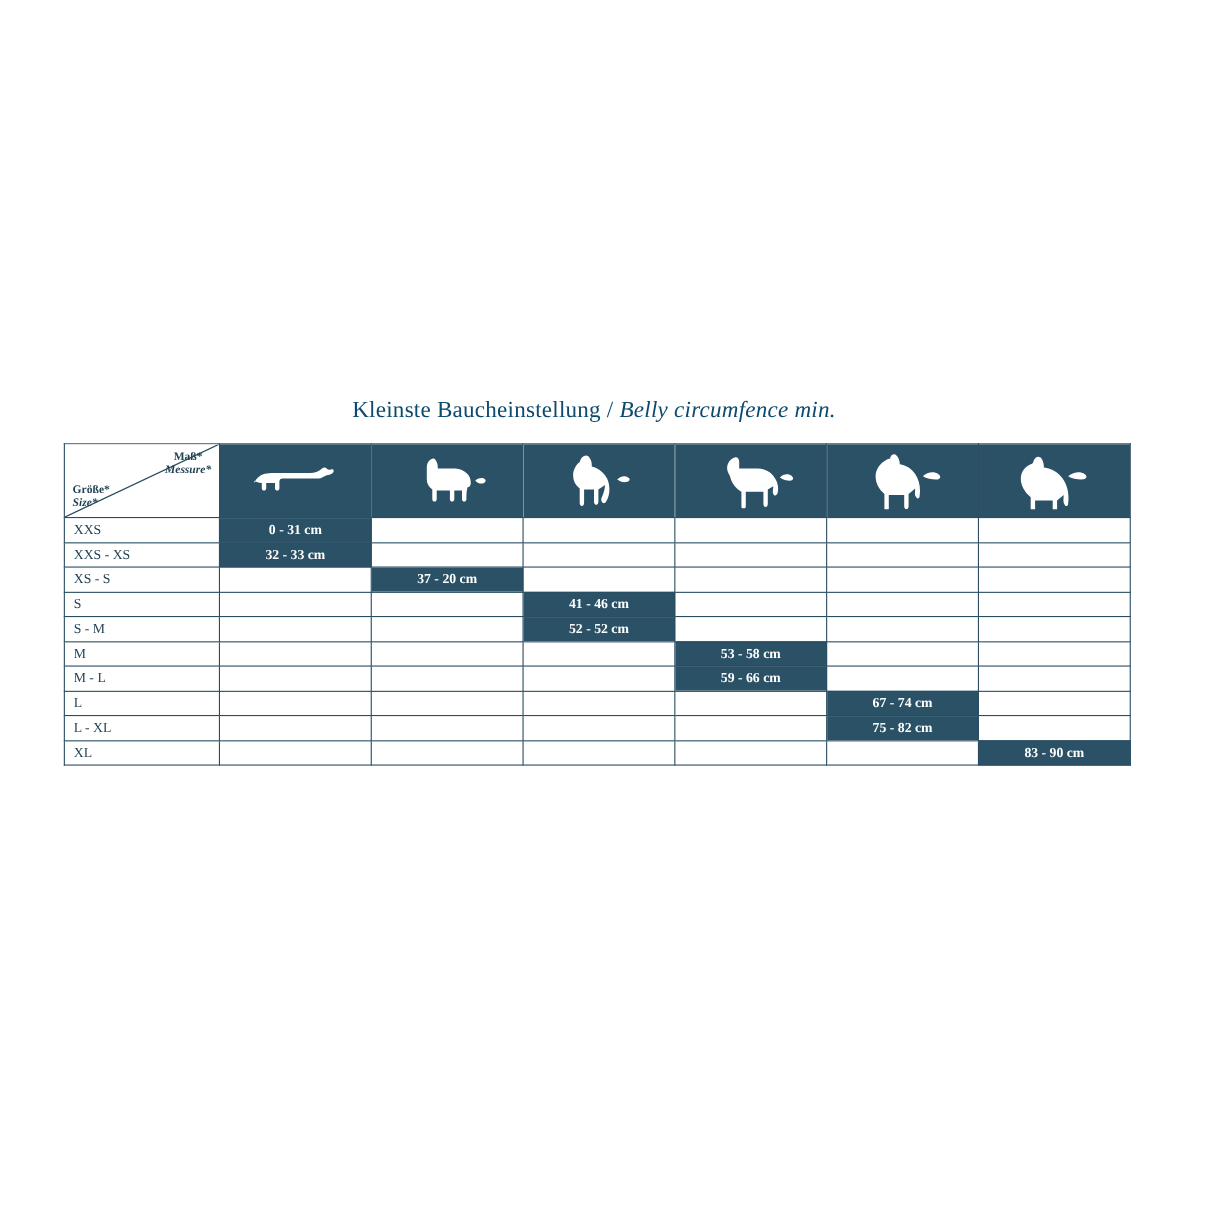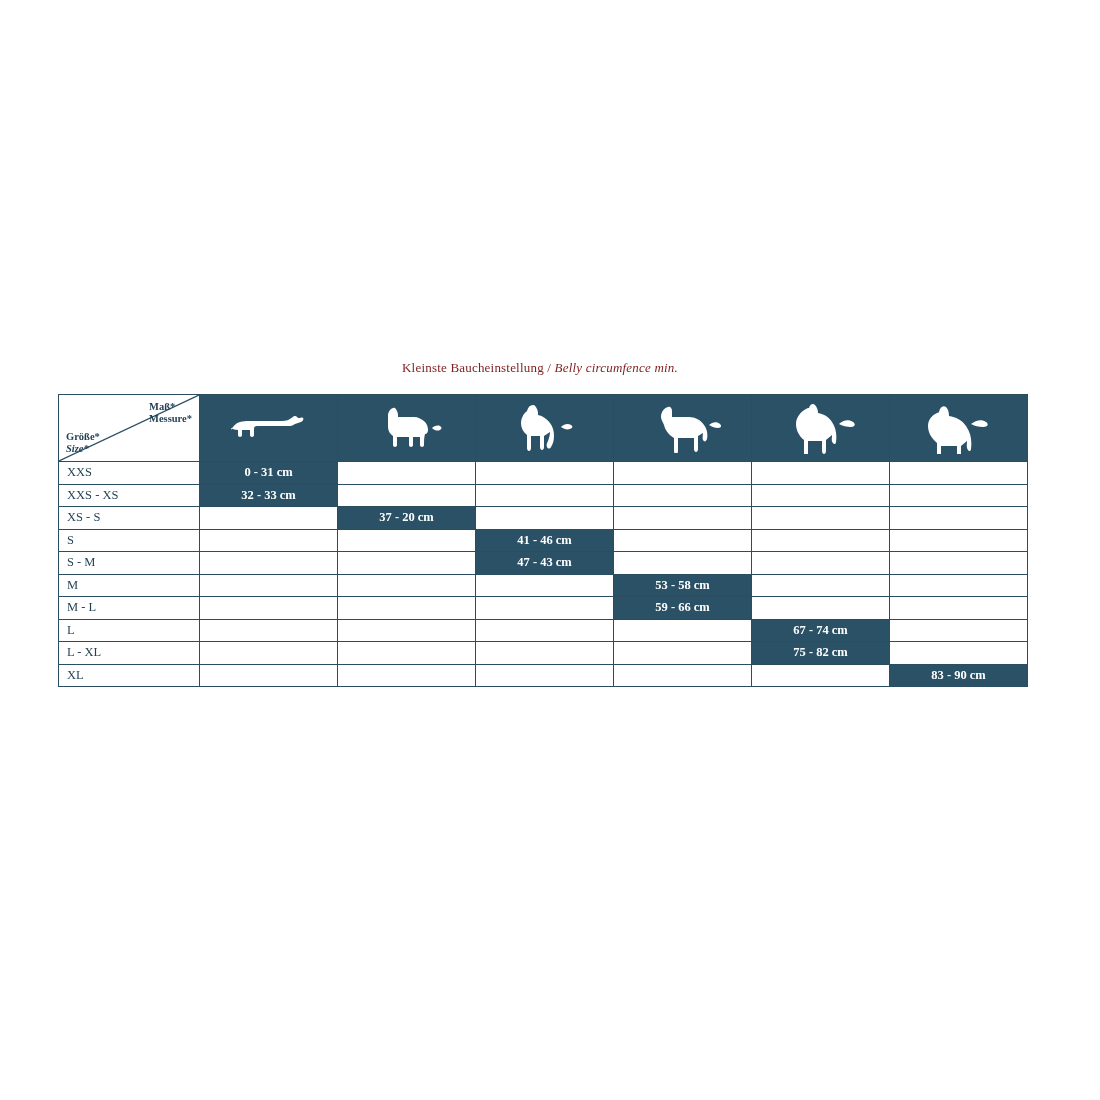--- a/index.html
+++ b/index.html
@@ -16,22 +16,22 @@
     overflow: hidden;
   }
   #chart-wrap {
     position: absolute;
     left: 58px;
     top: 360px;
     width: 964px;
   }
   .chart-title {
     text-align: center;
-    font-size: 13px;
-    color: #7f1d1d;
+    font-size: 21px;
+    color: #0c4a6e;
     margin-bottom: 18px;
     letter-spacing: 0.2px;
   }
   .chart-title .it {
     font-style: italic;
   }
   table.size-table {
     border-collapse: collapse;
     width: 964px;
     table-layout: fixed;
@@ -57,27 +57,28 @@
     position: absolute;
     left: 0;
     top: 0;
     width: 100%;
     height: 100%;
   }
   th.corner .lbl-measure {
     position: absolute;
     right: 7px;
     top: 6px;
-    text-align: left;
+    text-align: center;
     font-size: 10.5px;
     line-height: 1.15;
     font-weight: bold;
     color: #1f3f52;
   }
   th.corner .lbl-measure .it {
+    font-style: italic;
     font-weight: bold;
   }
   th.corner .lbl-size {
     position: absolute;
     left: 7px;
     bottom: 6px;
     text-align: left;
     font-size: 10.5px;
     line-height: 1.15;
     font-weight: bold;
@@ -214,21 +215,21 @@
           <td></td>
           <td class="filled">41 - 46 cm</td>
           <td></td>
           <td></td>
           <td></td>
         </tr>
         <tr>
           <td class="sizecell">S - M</td>
           <td></td>
           <td></td>
-          <td class="filled">47 - 43 cm</td>
+          <td class="filled">52 - 52 cm</td>
           <td></td>
           <td></td>
           <td></td>
         </tr>
         <tr>
           <td class="sizecell">M</td>
           <td></td>
           <td></td>
           <td></td>
           <td class="filled">53 - 58 cm</td>

